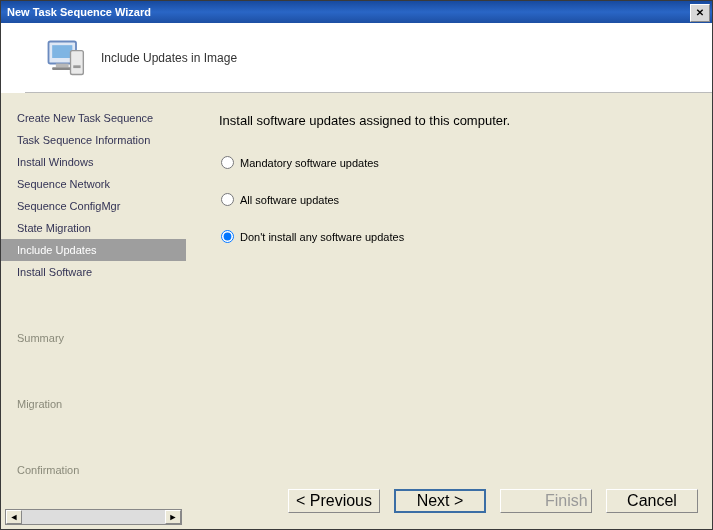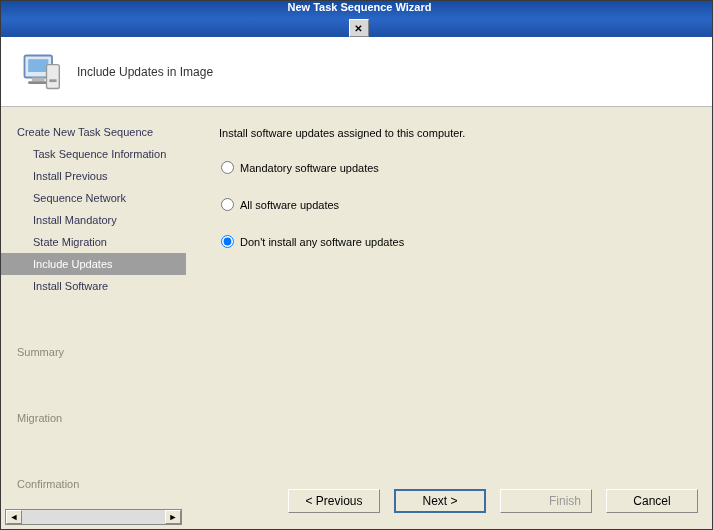--- a/index.html
+++ b/index.html
@@ -4,42 +4,43 @@
 <style>
   * { box-sizing: border-box; font-family: Tahoma, Arial, sans-serif; }
   body { margin: 0; padding: 0; background: #fff; }
   .window {
     width: 713px; height: 530px;
     border: 1px solid #3a3a3a;
     display: flex; flex-direction: column;
     position: relative;
   }
   .titlebar {
-    height: 36px;
+    height: 22px;
     background: linear-gradient(to bottom, #174a9e 0%, #2a66c6 50%, #1d4fa3 100%);
     color: #fff;
     display: flex; align-items: center; justify-content: space-between;
     padding-left: 6px;
-    font-size: 11px; font-weight: bold; flex-direction: column;
+    font-size: 11px; font-weight: bold;
   }
   .titlebar .close-btn {
     width: 20px; height: 18px;
     background: #d8d8d8;
     border: 1px solid #888;
     border-top-color: #fff; border-left-color: #fff;
     color: #000; font-size: 10px; font-weight: bold;
     display: flex; align-items: center; justify-content: center;
     margin-right: 2px; margin-top: 1px;
     cursor: pointer;
   }
   .header {
     height: 70px; background: #fff;
     display: flex; align-items: center;
     padding-left: 18px; gap: 14px;
     border-bottom: 1px solid #bbb;
+    margin-left: 24px;
   }
   .header svg { width: 44px; height: 44px; flex: 0 0 auto; }
   .header .heading-text { font-size: 12px; color: #333; }
   .body {
     flex: 1 1 auto;
     display: flex;
     background: #ece9d8;
     overflow: hidden;
     gap: 13px;
   }
@@ -48,21 +49,21 @@
     padding-top: 14px;
     display: flex; flex-direction: column;
     position: relative;
   }
   .nav-item {
     font-size: 11px; color: #335;
     padding: 3px 4px 3px 16px;
     cursor: pointer;
     line-height: 16px;
   }
-  .nav-item.sub { padding-left: 32px; }
+  .nav-item.sub { padding-left: 16px; }
   .nav-item.selected {
     background: #9e9e9e;
     color: #fff;
   }
   .nav-item.muted { color: #8a8a7a; cursor: default; margin-top: 44px; }
   .hscroll {
     position: absolute; left: 4px; right: 4px; bottom: 4px;
     height: 16px;
     background: #ddd;
     border: 1px solid #888;
@@ -76,40 +77,40 @@
     display:flex; align-items:center; justify-content:center;
     font-size: 9px; color:#000;
   }
   .content {
     flex: 1 1 auto;
     padding: 20px 14px 8px 20px;
     display: flex; flex-direction: column;
     position: relative;
   }
   .content .prompt {
-    font-size: 11px; color: #000;
-    margin-bottom: 2px;
+    font-size: 13px; color: #000;
+    margin-bottom: 8px;
   }
   .radio-row {
     display: flex; align-items: center;
     font-size: 11px; color: #000;
     padding: 4px 0;
     margin-top: 16px;
   }
   .radio-row input[type=radio] {
     margin: 0 6px 0 2px;
     width: 13px; height: 13px;
   }
   .button-row {
     position: absolute; left: 20px; right: 14px; bottom: 16px;
     display: flex; justify-content: flex-end; gap: 14px;
   }
   .btn {
     width: 92px; height: 24px;
-    font-size: 12px;
+    font-size: 16px;
     background: #ece9d8;
     border: 1px solid #888;
     border-top-color: #fff; border-left-color: #fff;
     cursor: pointer;
   }
   .btn.default { border: 2px solid #0c4a6e; border-color:#3b6ea5; }
   .btn:disabled, .btn.disabled {
     color: #999; cursor: default; padding-left: 44px;
   }
 </style>
@@ -135,23 +136,23 @@
       <rect x="33" y="32" width="8" height="3" fill="#999"></rect>
     </svg>
     <div class="heading-text">Include Updates in Image</div>
   </div>
 
   <div class="body">
 
     <div class="sidebar">
       <div class="nav-item">Create New Task Sequence</div>
       <div class="nav-item sub">Task Sequence Information</div>
-      <div class="nav-item sub">Install Previous</div>
+      <div class="nav-item sub">Install Windows</div>
       <div class="nav-item sub">Sequence Network</div>
-      <div class="nav-item sub">Install Mandatory</div>
+      <div class="nav-item sub">Sequence ConfigMgr</div>
       <div class="nav-item sub">State Migration</div>
       <div class="nav-item sub selected">Include Updates</div>
       <div class="nav-item sub">Install Software</div>
       <div class="nav-item muted">Summary</div>
       <div class="nav-item muted">Migration</div>
       <div class="nav-item muted">Confirmation</div>
 
       <div class="hscroll">
         <div class="arrow">◄</div>
         <div class="arrow">►</div>

